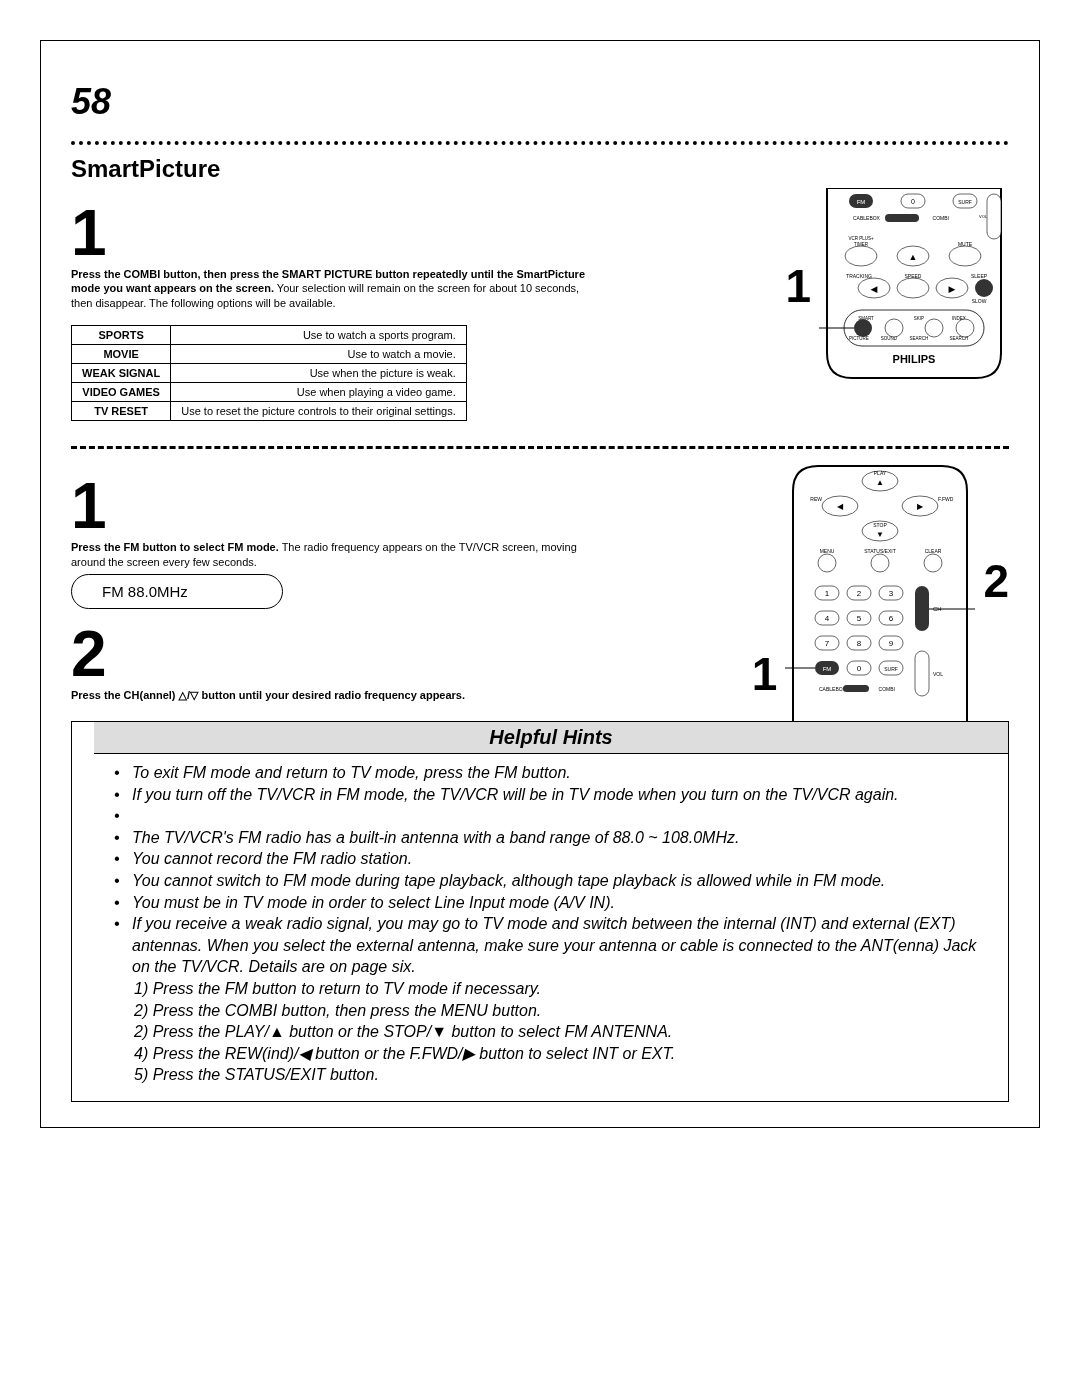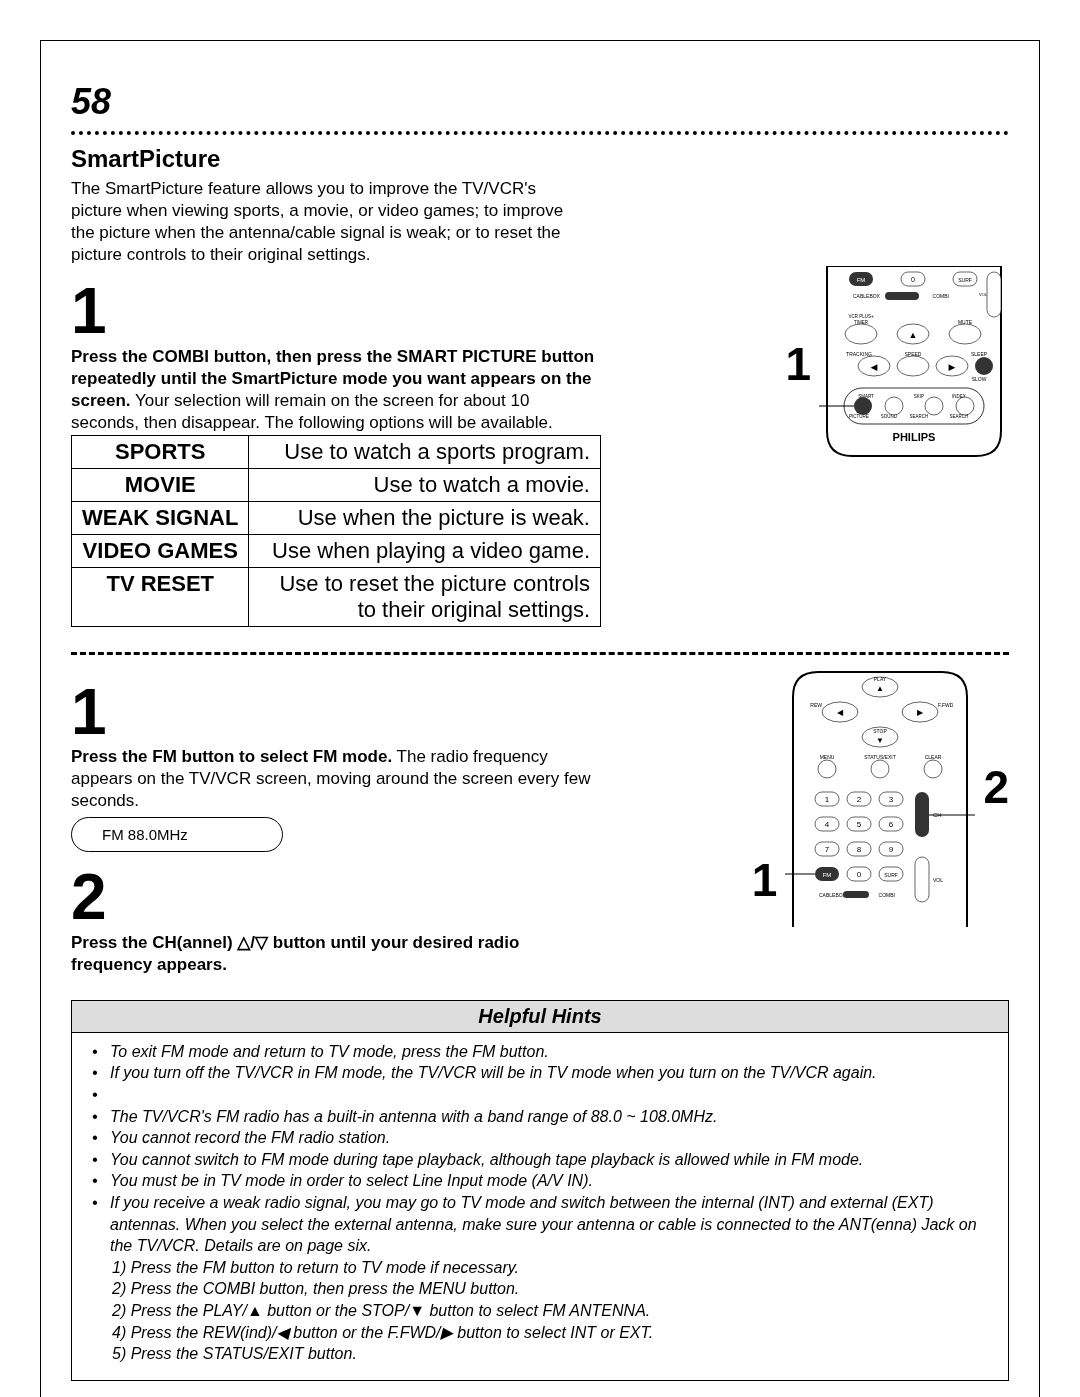--- a/index.html
+++ b/index.html
@@ -14,21 +14,21 @@
     width: 1000px;
     margin: 40px auto;
     border: 0.8px solid #000;
     padding: 40px 30px 25px 30px;
     box-sizing: border-box;
   }
   .title-row {
     display: flex;
     align-items: baseline;
     gap: 10px;
-    margin-bottom: 8px;
+    margin-bottom: 18px;
   }
   .page-no {
     font-size: 36px;
     font-weight: bold;
     font-style: italic;
   }
   .page-title {
     font-size: 36px;
     font-weight: bold;
     font-style: italic;
@@ -69,28 +69,28 @@
     gap: 8px;
     position: relative;
   }
   .step-num {
     font-size: 64px;
     font-weight: bold;
     line-height: 0.8;
     margin: 20px 0 8px 0;
   }
   .step-body {
-    font-size: 17px;
+    font-size: 11px;
     line-height: 1.3;
   }
   .step-body b { font-weight: bold; }
   .mode-table {
     border-collapse: collapse;
-    margin-top: 1px;
-    font-size: 22px;
+    margin-top: 15px;
+    font-size: 11px;
     padding-left: 33px;
   }
   .mode-table td {
     border: 1px solid #000;
     padding: 3px 10px;
     vertical-align: top;
     text-align: right;
   }
   .mode-table td.lbl {
     font-weight: bold;
@@ -114,21 +114,22 @@
     border: 1px solid #000;
     border-radius: 40px;
     padding: 8px 30px;
     display: inline-block;
     margin-top: 5px;
     font-size: 15px;
     min-width: 150px;
   }
   .hints-box {
     border: 1.5px solid #000;
-    margin-top: 24px;
+    margin-top: 0;
+    padding-left: 22px;
   }
   .hints-title {
     background: #ddd;
     border-bottom: 1.5px solid #000;
     text-align: center;
     font-weight: bold;
     font-style: italic;
     font-size: 20px;
     padding: 4px 0;
   }
@@ -146,21 +147,20 @@
 <body>
 
 <div class="page">
 
   <div class="title-row">
     <span class="page-no">58</span>
   </div>
   <hr class="dotted-hr">
 
   <div class="section-heading">SmartPicture</div>
-  <div class="intro-text">The SmartPicture feature allows you to improve the TV/VCR's picture when viewing sports, a movie, or video games; to improve the picture when the antenna/cable signal is weak; or to reset the picture controls to their original settings.</div>
 
   <div class="step-row">
     <div class="step-text-col">
       <div class="step-num">1</div>
       <div class="step-body">
         <b>Press the COMBI button, then press the SMART PICTURE button repeatedly until the SmartPicture mode you want appears on the screen.</b><span> Your selection will remain on the screen for about 10 seconds, then disappear. The following options will be available.</span>
       </div>
 
       <table class="mode-table">
         <tbody>

